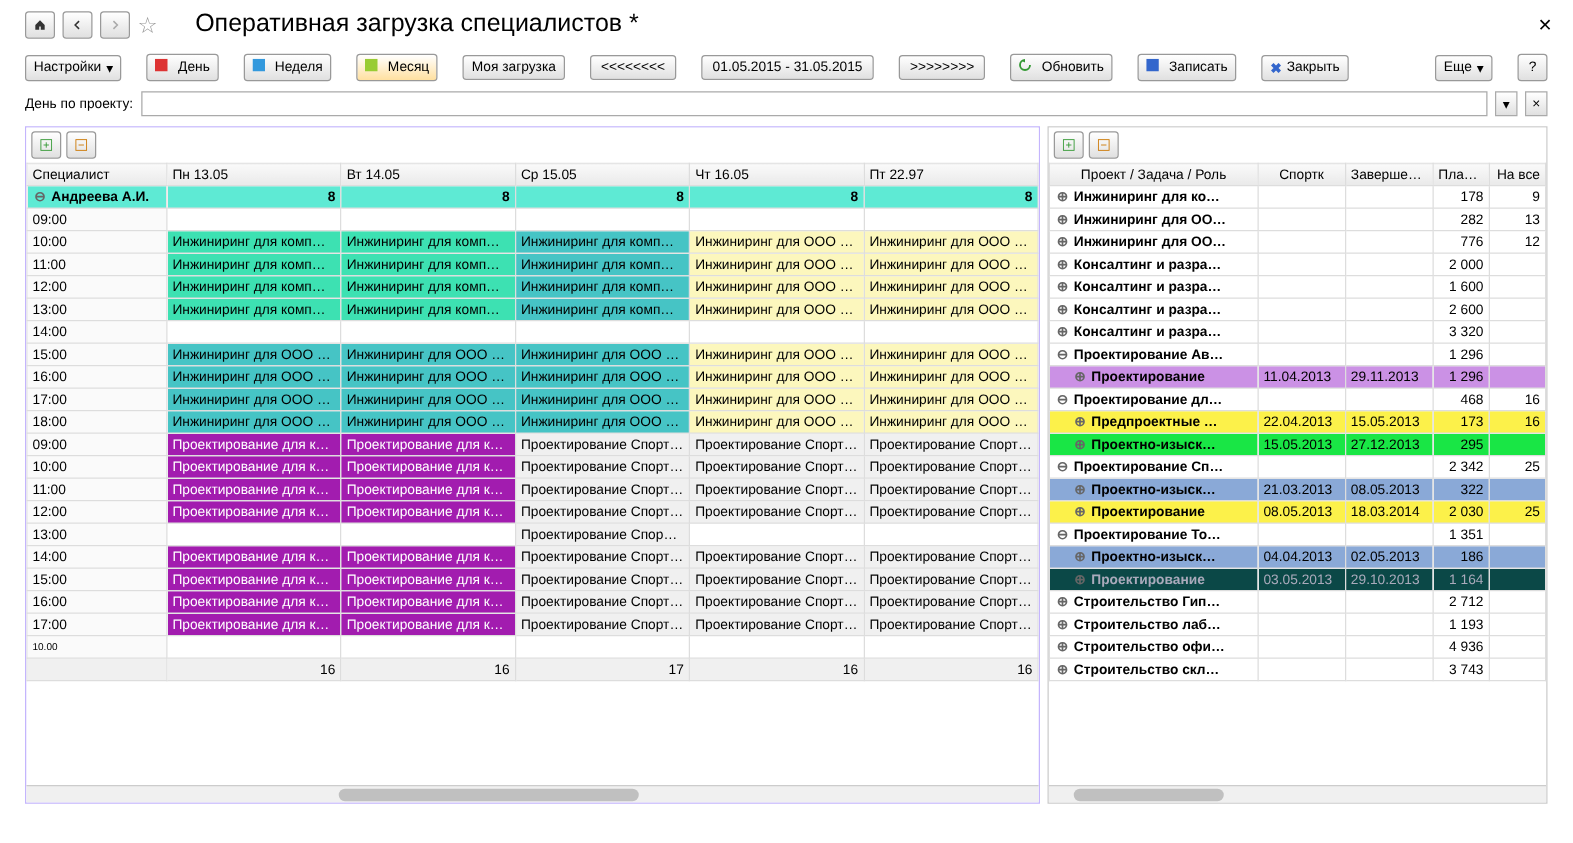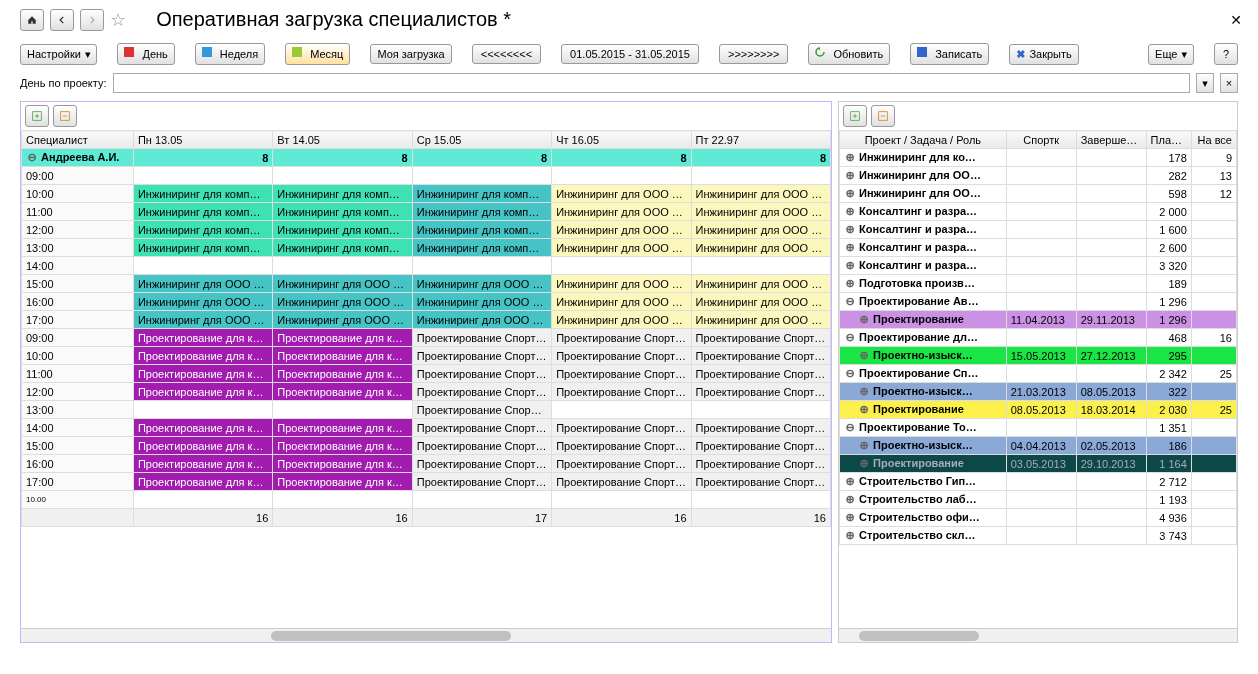--- a/index.html
+++ b/index.html
@@ -239,20 +239,28 @@
             </tr>
             <tr>
               <td class="hour-cell">17:00</td>
               <td class="cell-teal">Инжиниринг для ООО …</td>
               <td class="cell-teal">Инжиниринг для ООО …</td>
               <td class="cell-teal">Инжиниринг для ООО …</td>
               <td class="cell-yellow">Инжиниринг для ООО "…</td>
               <td class="cell-yellow">Инжиниринг для ООО "…</td>
             </tr>
             <tr>
+              <td class="hour-cell">18:00</td>
+              <td class="cell-teal">Инжиниринг для ООО …</td>
+              <td class="cell-teal">Инжиниринг для ООО …</td>
+              <td class="cell-teal">Инжиниринг для ООО …</td>
+              <td class="cell-yellow">Инжиниринг для ООО "…</td>
+              <td class="cell-yellow">Инжиниринг для ООО "…</td>
+            </tr>
+            <tr>
               <td class="hour-cell">09:00</td>
               <td class="cell-blue">Проектирование для к…</td>
               <td class="cell-blue">Проектирование для к…</td>
               <td class="cell-grey">Проектирование Спортк…</td>
               <td class="cell-grey">Проектирование Спортк…</td>
               <td class="cell-grey">Проектирование Спортк…</td>
             </tr>
             <tr>
               <td class="hour-cell">10:00</td>
               <td class="cell-blue">Проектирование для к…</td>
@@ -376,21 +384,21 @@
               <td class="bold "><span class="exp">⊕</span> Инжиниринг для ОО…</td>
               <td></td>
               <td></td>
               <td class="rcol-num">282</td>
               <td class="rcol-num">13</td>
             </tr>
             <tr class="">
               <td class="bold "><span class="exp">⊕</span> Инжиниринг для ОО…</td>
               <td></td>
               <td></td>
-              <td class="rcol-num">598</td>
+              <td class="rcol-num">776</td>
               <td class="rcol-num">12</td>
             </tr>
             <tr class="">
               <td class="bold "><span class="exp">⊕</span> Консалтинг и разра…</td>
               <td></td>
               <td></td>
               <td class="rcol-num">2 000</td>
               <td class="rcol-num"></td>
             </tr>
             <tr class="">
@@ -405,27 +413,20 @@
               <td></td>
               <td></td>
               <td class="rcol-num">2 600</td>
               <td class="rcol-num"></td>
             </tr>
             <tr class="">
               <td class="bold "><span class="exp">⊕</span> Консалтинг и разра…</td>
               <td></td>
               <td></td>
               <td class="rcol-num">3 320</td>
-              <td class="rcol-num"></td>
-            </tr>
-            <tr class="">
-              <td class="bold "><span class="exp">⊕</span> Подготовка произв…</td>
-              <td></td>
-              <td></td>
-              <td class="rcol-num">189</td>
               <td class="rcol-num"></td>
             </tr>
             <tr class="">
               <td class="bold "><span class="exp">⊖</span> Проектирование Ав…</td>
               <td></td>
               <td></td>
               <td class="rcol-num">1 296</td>
               <td class="rcol-num"></td>
             </tr>
             <tr class="bg-purple">
@@ -433,20 +434,27 @@
               <td>11.04.2013</td>
               <td>29.11.2013</td>
               <td class="rcol-num">1 296</td>
               <td class="rcol-num"></td>
             </tr>
             <tr class="">
               <td class="bold "><span class="exp">⊖</span> Проектирование дл…</td>
               <td></td>
               <td></td>
               <td class="rcol-num">468</td>
+              <td class="rcol-num">16</td>
+            </tr>
+            <tr class="bg-yellow2">
+              <td class="bold indent1"><span class="exp">⊕</span> Предпроектные …</td>
+              <td>22.04.2013</td>
+              <td>15.05.2013</td>
+              <td class="rcol-num">173</td>
               <td class="rcol-num">16</td>
             </tr>
             <tr class="bg-green2">
               <td class="bold indent1"><span class="exp">⊕</span> Проектно-изыск…</td>
               <td>15.05.2013</td>
               <td>27.12.2013</td>
               <td class="rcol-num">295</td>
               <td class="rcol-num"></td>
             </tr>
             <tr class="">

